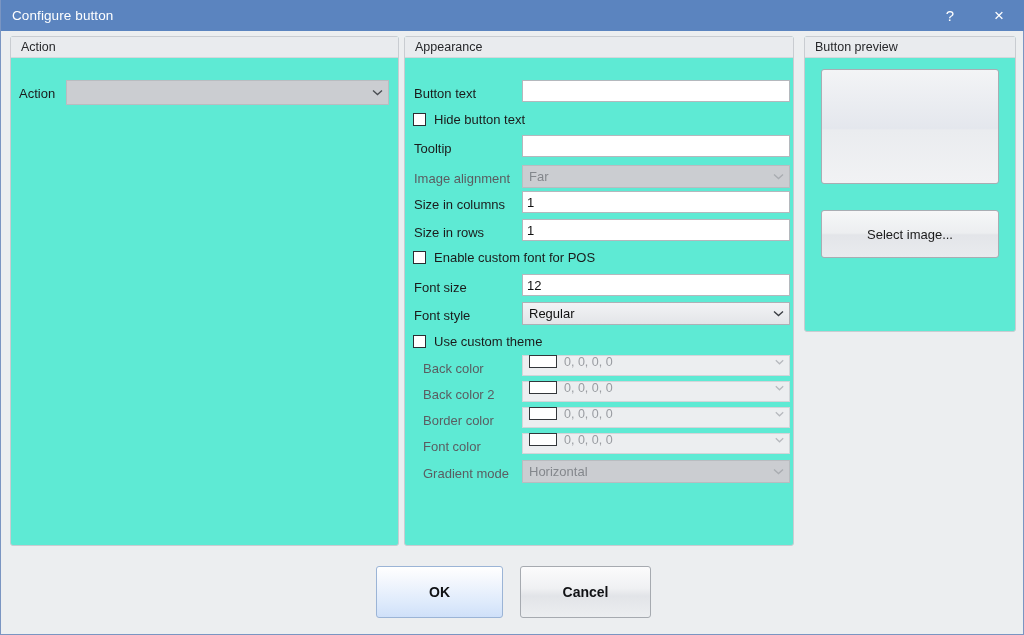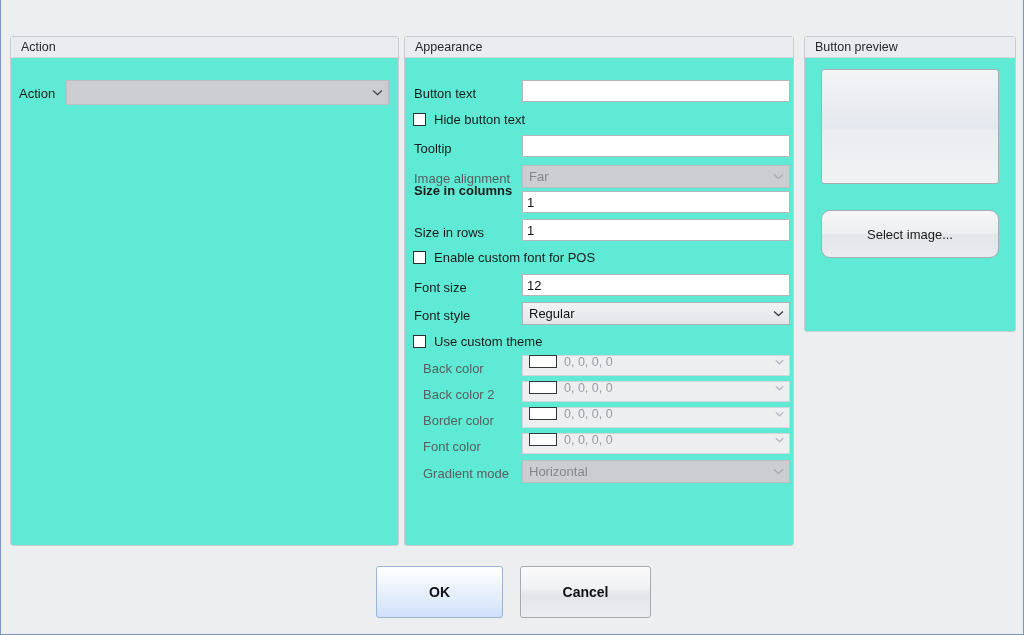--- a/index.html
+++ b/index.html
@@ -194,21 +194,21 @@
     height: 115px;
     box-sizing: border-box;
     border: 1px solid #a9adb3;
     border-radius: 3px;
     background: linear-gradient(180deg, #f3f4f6 0%, #e4e7ed 52%, #eaecef 53%, #f1f2f4 100%);
   }
   .pushbutton {
     position: absolute;
     box-sizing: border-box;
     border: 1px solid #a9adb3;
-    border-radius: 9px;
+    border-radius: 3px;
     background: linear-gradient(180deg, #f6f7f8 0%, #eceef0 48%, #e3e5e9 52%, #e9ebee 100%);
     display: flex;
     align-items: center;
     justify-content: center;
     font-size: 13px;
     color: #1b1b1b;
     user-select: none;
   }
   #select-image-button { left: 16px; top: 152px; width: 178px; height: 48px; }
   #clear-image-button  { left: 16px; top: 213px; width: 178px; height: 48px; }
@@ -235,20 +235,30 @@
   #cancel-button {
     left: 519px; top: 566px; width: 131px; height: 52px;
     background: linear-gradient(180deg, #fbfbfc 0%, #f0f1f3 42%, #e2e4e8 58%, #eceef0 100%);
   }
 </style>
 </head>
 <body>
 
 <div class="window">
 
+  <div class="titlebar">
+    <span class="titlebar-text">Configure button</span>
+    <span class="titlebar-spacer"></span>
+    <div class="tb-btn">
+      <span>?</span>
+    </div>
+    <div class="tb-btn close">
+      <span>×</span>
+    </div>
+  </div>
 
   <div class="groupbox" id="action-group">
     <div class="gb-header">Action</div>
     <div class="gb-body">
       <span class="field-label" style="left:8px; top:28px;">Action</span>
       <div class="combo disabled" id="action-combo" style="left:55px; top:22px; width:323px; height:25px;">
         <span class="combo-value"></span>
         <span class="chev">
           <svg width="11" height="7" viewBox="0 0 11 7">
               <path d="M1 1.4 L5.5 5.6 L10 1.4" fill="none" stroke="#4a4d52" stroke-width="1.3"></path>
@@ -276,21 +286,21 @@
       <span class="field-label dim" style="left:9px; top:113px;">Image alignment</span>
       <div class="combo disabled" style="left:117px; top:107px; width:268px; height:23px;">
         <span class="combo-value">Far</span>
         <span class="chev">
           <svg width="11" height="7" viewBox="0 0 11 7">
               <path d="M1 1.4 L5.5 5.6 L10 1.4" fill="none" stroke="#a9acb1" stroke-width="1.3"></path>
             </svg>
         </span>
       </div>
 
-      <span class="field-label" style="left:9px; top:125px;font-weight:bold;">Size in columns</span>
+      <span class="field-label" style="left:9px; top:139px;">Size in columns</span>
       <input class="textbox" style="left: 117px; top: 133px; width: 268px; height: 22px;" type="text" value="1">
 
       <span class="field-label" style="left:9px; top:167px;">Size in rows</span>
       <input class="textbox" style="left: 117px; top: 161px; width: 268px; height: 22px;" type="text" value="1">
 
       <div class="checkrow" style="left:8px; top:192px;">
         <span class="checkbox-box"></span>
         <span class="chk-label">Enable custom font for POS</span>
       </div>
 

